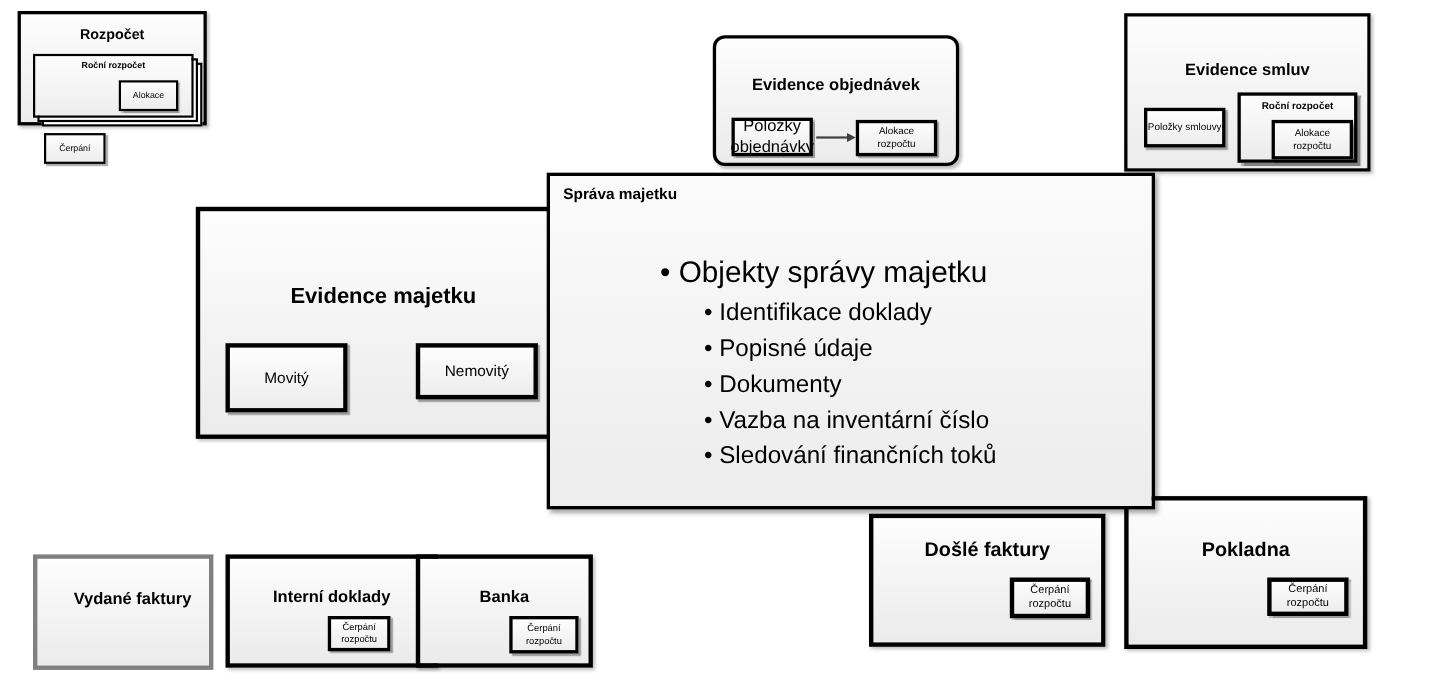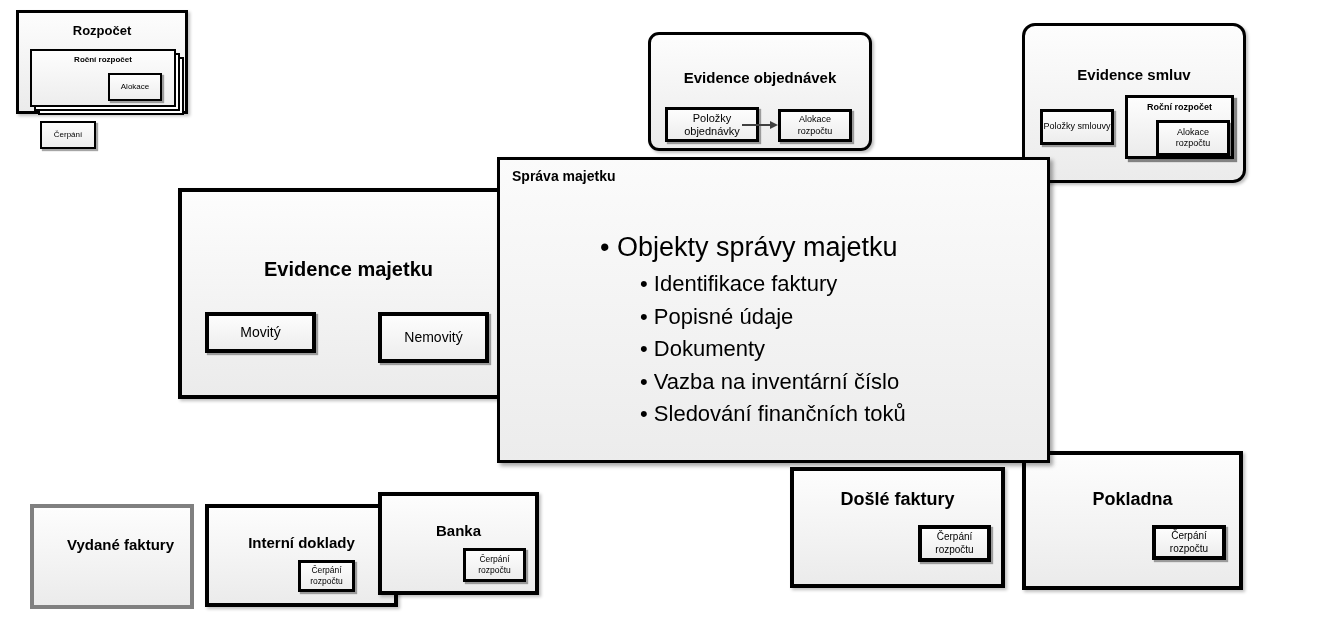--- a/index.html
+++ b/index.html
@@ -64,61 +64,61 @@
         </div>
         <div class="small-box" style="left:76px;top:22px;width:54px;height:28px;border-width:2px;font-size:8px;">
           <span>Alokace</span>
         </div>
       </div>
     </div>
   </div>
 
   <div class="box" style="left:648px;top:32px;width:224px;height:119px;border-radius:11px;">
     <span class="box-title" style="margin-top:34px;font-size:15px;">Evidence objednávek</span>
-    <div class="small-box" style="left:14px;top:72px;width:94px;height:35px;font-size:11px;align-items:flex-end;">
+    <div class="small-box" style="left:14px;top:72px;width:74px;height:35px;font-size:15px;">
       <span>Položky objednávky</span>
     </div>
     <div class="arrow" style="left:91px;top:86px;width:36px;">
       <div class="shaft" style="width:28px;"></div>
       <div class="head" style="left:28px;"></div>
     </div>
     <div class="small-box" style="left:127px;top:74px;width:74px;height:33px;font-size:9px;">
       <span>Alokace rozpočtu</span>
     </div>
   </div>
 
-  <div class="box" style="left:1022px;top:23px;width:224px;height:160px;z-index:1;border-radius:13px;">
+  <div class="box" style="left:1022px;top:12px;width:224px;height:144px;z-index:1;">
     <span class="box-title" style="margin-top:40px;font-size:15px;">Evidence smluv</span>
     <div class="small-box" style="left:15px;top:83px;width:74px;height:36px;font-size:9px;">
       <span>Položky smlouvy</span>
     </div>
     <div class="box" style="left:100px;top:69px;width:109px;height:64px;border-width:3px;box-shadow:3px 3px 1px rgba(0,0,0,0.45);">
       <span class="box-title" style="margin-top:4px;font-size:9px;">Roční rozpočet</span>
       <div class="small-box" style="left:28px;top:22px;width:74px;height:36px;font-size:9px;box-shadow:3px 3px 1px rgba(0,0,0,0.45);">
         <span>Alokace rozpočtu</span>
       </div>
     </div>
   </div>
 
   <div class="box box--thick" style="left:178px;top:188px;width:341px;height:211px;z-index:1;">
     <span class="box-title" style="margin-top:66px;font-size:20px;">Evidence majetku</span>
-    <div class="small-box small-box--b4" style="left:23px;top:120px;width:111px;height:41px;font-size:14px;">
+    <div class="small-box small-box--b4" style="left:23px;top:120px;width:111px;height:63px;font-size:14px;">
       <span>Movitý</span>
     </div>
     <div class="small-box small-box--b4" style="left:196px;top:120px;width:111px;height:51px;font-size:14px;">
       <span>Nemovitý</span>
     </div>
   </div>
 
   <div class="overlay" style="left:497px;top:157px;width:553px;height:306px;">
     <span class="overlay-title">Správa majetku</span>
     <div class="bullets">
       <div class="bullet-main">Objekty správy majetku</div>
       <ul>
-        <li>Identifikace faktury</li>
+        <li>Identifikace doklady</li>
         <li>Popisné údaje</li>
         <li>Dokumenty</li>
         <li>Vazba na inventární číslo</li>
         <li>Sledování finančních toků</li>
       </ul>
     </div>
   </div>
 
   <div class="box box--thick" style="left:790px;top:467px;width:215px;height:121px;z-index:1;">
     <span class="box-title" style="margin-top:18px;font-size:18px;">Došlé faktury</span>
@@ -138,20 +138,20 @@
     <span class="box-title" style="margin-top:28px;font-size:15px;">Vydané faktury</span>
   </div>
 
   <div class="box box--thick" style="left:205px;top:504px;width:193px;height:103px;">
     <span class="box-title" style="margin-top:26px;font-size:15px;">Interní doklady</span>
     <div class="small-box" style="left:89px;top:52px;width:57px;height:32px;font-size:8.5px;">
       <span>Čerpání rozpočtu</span>
     </div>
   </div>
 
-  <div class="box box--thick" style="left:378px;top:492px;width:161px;height:103px;">
+  <div class="box box--thick" style="left:378px;top:504px;width:161px;height:103px;">
     <span class="box-title" style="margin-top:26px;font-size:15px;">Banka</span>
     <div class="small-box" style="left:81px;top:52px;width:63px;height:34px;font-size:8.5px;">
       <span>Čerpání rozpočtu</span>
     </div>
   </div>
 
 </div>
 
 </body></html>

